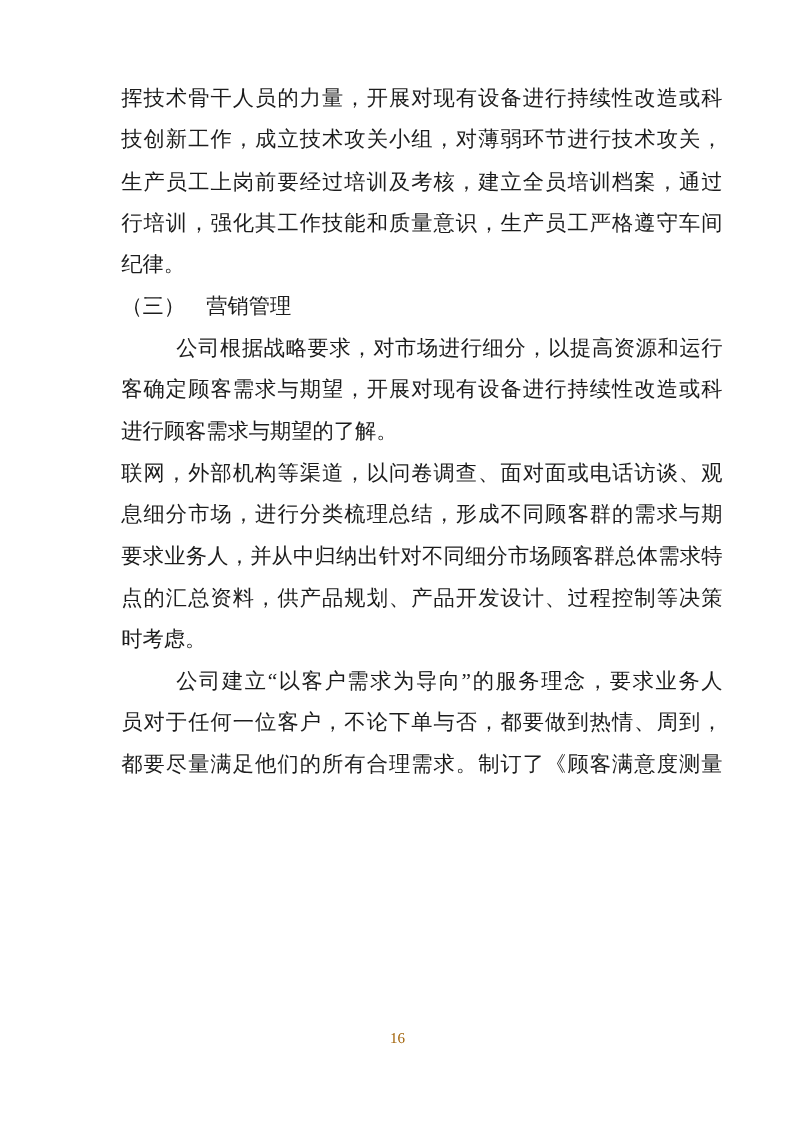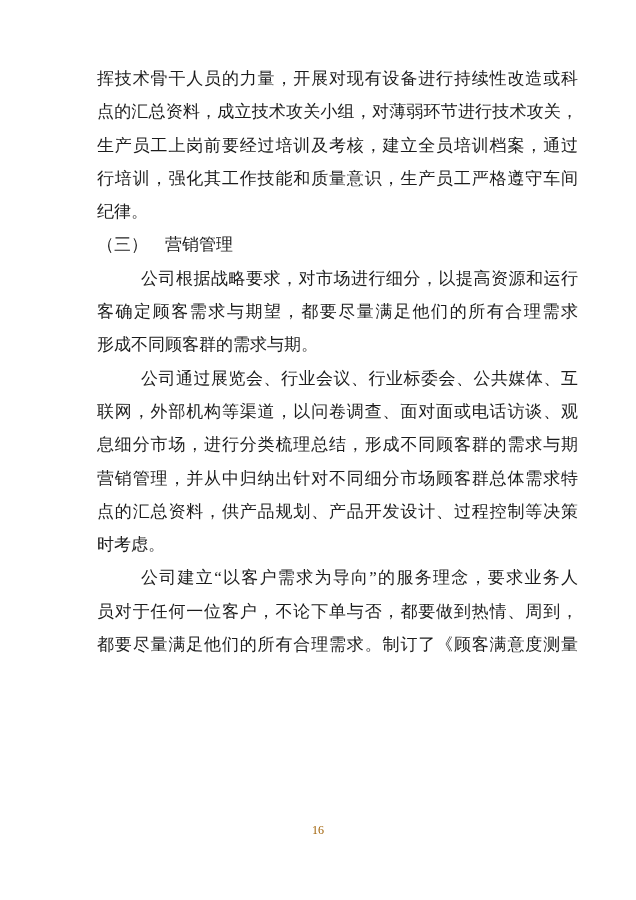--- a/index.html
+++ b/index.html
@@ -47,32 +47,31 @@
     font-size: 12px;
     color: #a16207;
   }
 </style>
 </head>
 <body>
 
 <div class="page">
   <div class="content">
       <div class="line j">挥技术骨干人员的力量，开展对现有设备进行持续性改造或科</div>
-      <div class="line j">点的汇总资料，成立技术攻关小组，对薄弱环节进行技术攻关，</div>
+      <div class="line j">技创新工作，成立技术攻关小组，对薄弱环节进行技术攻关，</div>
       <div class="line j">生产员工上岗前要经过培训及考核，建立全员培训档案，通过</div>
       <div class="line j">行培训，强化其工作技能和质量意识，生产员工严格遵守车间</div>
       <div class="line">纪律。</div>
       <div class="line">（三）　营销管理</div>
       <div class="line j ind">公司根据战略要求，对市场进行细分，以提高资源和运行</div>
-      <div class="line j">客确定顾客需求与期望，都要尽量满足他们的所有合理需求</div>
-      <div class="line">形成不同顾客群的需求与期。</div>
-      <div class="line j ind">公司通过展览会、行业会议、行业标委会、公共媒体、互</div>
+      <div class="line j">客确定顾客需求与期望，开展对现有设备进行持续性改造或科</div>
+      <div class="line">进行顾客需求与期望的了解。</div>
       <div class="line j">联网，外部机构等渠道，以问卷调查、面对面或电话访谈、观</div>
       <div class="line j">息细分市场，进行分类梳理总结，形成不同顾客群的需求与期</div>
-      <div class="line j">营销管理，并从中归纳出针对不同细分市场顾客群总体需求特</div>
+      <div class="line j">要求业务人，并从中归纳出针对不同细分市场顾客群总体需求特</div>
       <div class="line j">点的汇总资料，供产品规划、产品开发设计、过程控制等决策</div>
       <div class="line">时考虑。</div>
       <div class="line j ind">公司建立“以客户需求为导向”的服务理念，要求业务人</div>
       <div class="line j">员对于任何一位客户，不论下单与否，都要做到热情、周到，</div>
       <div class="line j">都要尽量满足他们的所有合理需求。制订了《顾客满意度测量</div>
     </div>
   <div class="page-number">16</div>
 </div>
 
 </body></html>

